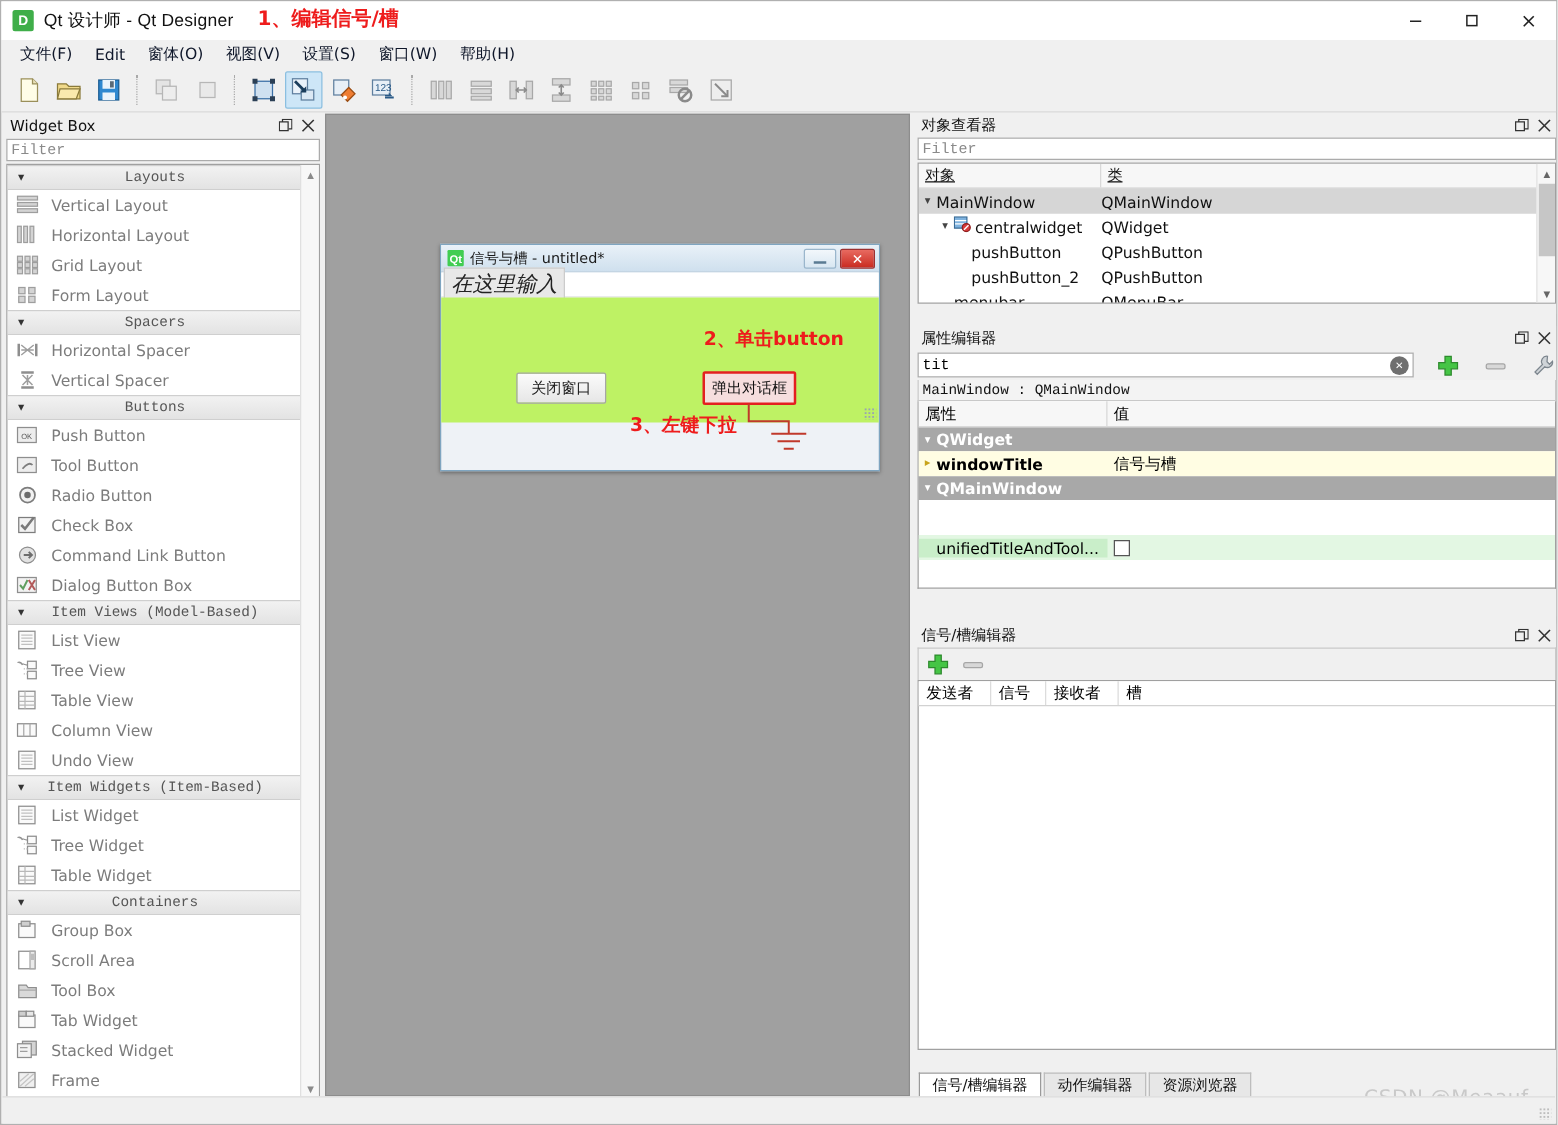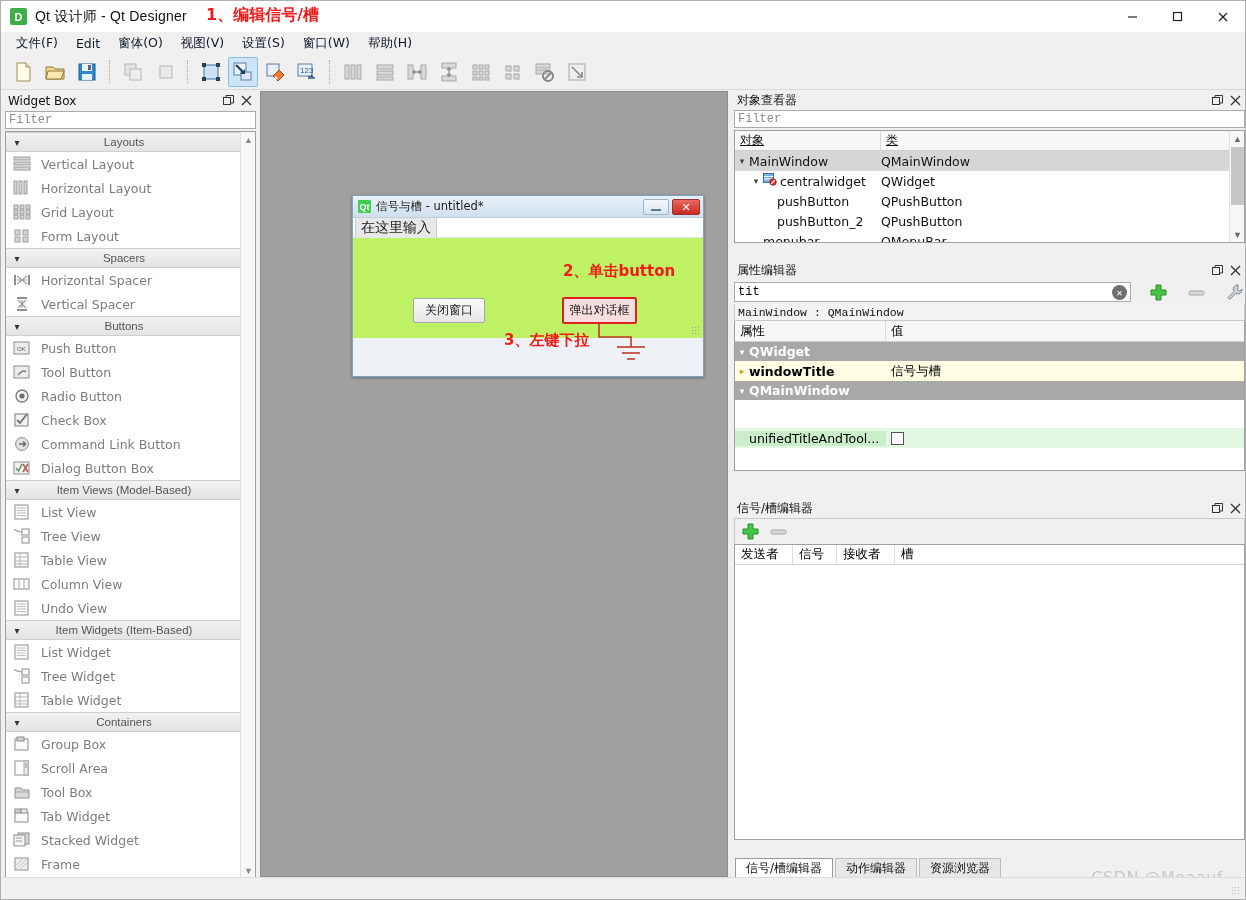--- a/index.html
+++ b/index.html
@@ -115,21 +115,21 @@
   .wb-scroll .arr.bot { position: absolute; bottom: 0; }
   .wb-inner { width: 236px; }
   .cat-row {
     height: 20px; display: flex; align-items: center;
     background: linear-gradient(#f2f2f2, #e3e3e3);
     border-top: 1px solid #cfcfcf; border-bottom: 1px solid #cfcfcf;
     color: #555; font-size: 12px;
   }
   .cat-chev { width: 22px; text-align: center; color: #333; font-size: 10px; }
   .cat-label { flex: 1; text-align: center; padding-right: 22px;
-    font-family: Liberation Sans, sans-serif; font-size: 11.5px; }
+    font-family: Liberation Mono, monospace; font-size: 11.5px; }
   .w-row {
     height: 24px; display: flex; align-items: center;
     color: #7c7c7c; font-size: 12.5px;
     font-family: "DejaVu Sans", sans-serif;
   }
   .w-ico {
     width: 22px; height: 18px; margin: 0 8px 0 5px;
     display: flex; align-items: center; justify-content: center;
   }
 
@@ -172,22 +172,23 @@
     color: #fff; font-size: 11px; font-weight: bold;
     display: flex; align-items: center; justify-content: center;
     font-family: "DejaVu Sans", sans-serif;
   }
   .fw-menubar {
     height: 20px; background: #ffffff; border-bottom: 1px solid #e3e3e3;
     display: flex; align-items: center; padding-left: 2px;
   }
   .fw-menu-item {
     background: #e8e8e8; border: 1px solid #cccccc;
-    padding: 1px 5px; font-size: 14px; color: #222;
+    padding: 1px 5px; font-size: 17px; color: #222;
     font-family: "DejaVu Sans", sans-serif;
+    font-style: italic;
   }
   .fw-body { position: relative; height: 100px; background: #bef264; }
   .fw-push {
     position: absolute; background: linear-gradient(#fbfbfb, #e6e6e6);
     border: 1px solid #a6a6a6; border-radius: 2px;
     font-size: 12px; color: #1a1a1a;
     display: flex; align-items: center; justify-content: center;
     font-family: "DejaVu Sans", sans-serif;
   }
   .fw-push.selected { border: 2px solid #e32020; background: #f6dede; color: #111; }

